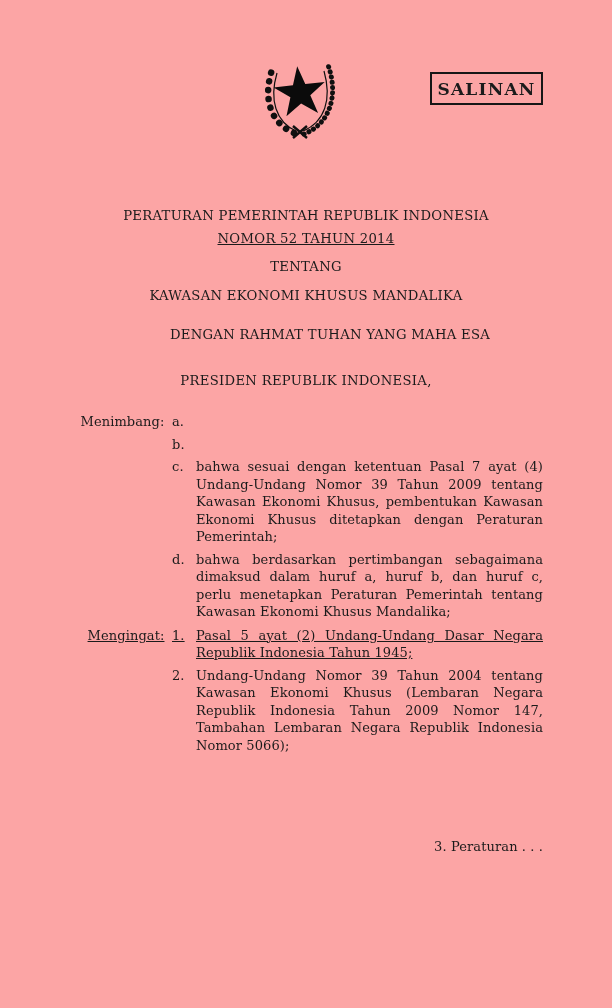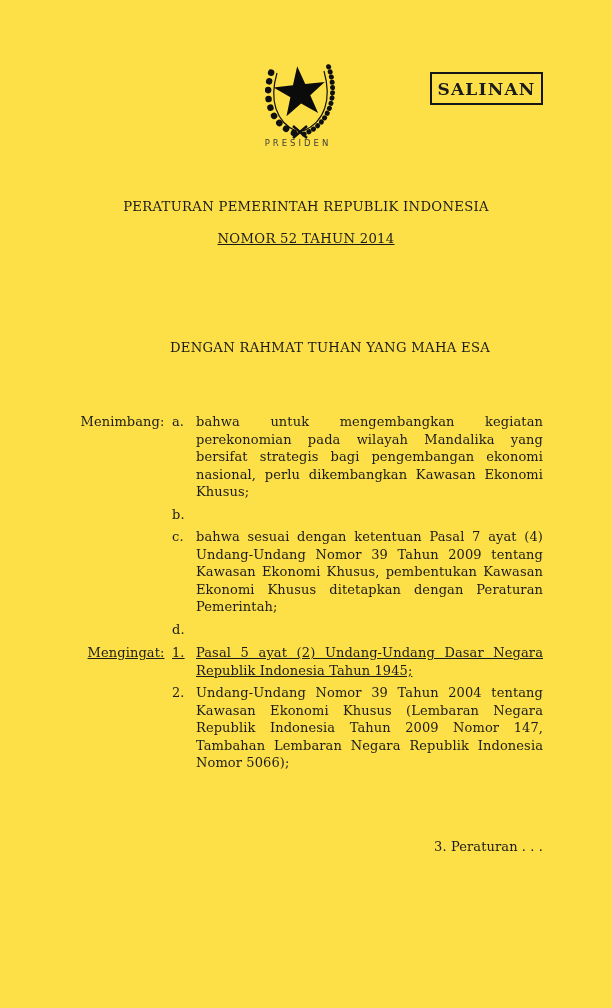--- a/index.html
+++ b/index.html
@@ -5,21 +5,21 @@
   html, body { margin: 0; padding: 0; background: #ffffff; }
   body {
     width: 612px; height: 1008px;
     font-family: "DejaVu Serif", "Liberation Serif", serif;
     color: #1b1b1b;
     -webkit-font-smoothing: antialiased;
   }
   .page {
     position: relative;
     width: 612px; height: 1008px;
-    background: #fde047;
+    background: #fca5a5;
     overflow: hidden;
   }
 
   
   .emblem {
     position: absolute;
     top: 53px; left: 254px;
     width: 88px; height: 88px;
   }
   .stamp {
@@ -47,25 +47,25 @@
 
   
   .tline {
     position: absolute; left: 0; right: 0;
     text-align: center;
     font-size: 13.2px;
     letter-spacing: 0.3px;
     line-height: 15px;
     white-space: nowrap;
   }
-  .t1 { top: 199px; }
+  .t1 { top: 208px; }
   .t2 { top: 231px; text-decoration: underline; }
   .t3 { top: 259px; }
   .t4 { top: 288px; }
-  .t5 { top: 340px; padding-left: 48px; }
+  .t5 { top: 327px; padding-left: 48px; }
   .t6 { top: 373px; }
 
   
   .body-block {
     position: absolute;
     top: 413px; left: 72px; right: 69px;
     font-size: 13px;
     line-height: 17.5px;
     letter-spacing: 0.1px;
   }
@@ -105,53 +105,55 @@
     <path d="M 49,78 C 71,69 78,46 70,18" fill="none" stroke="#101010" stroke-width="1.2"></path>
 
     <path d="M 39,73 L 53,85 M 53,73 L 39,85" stroke="#101010" stroke-width="2.4"></path>
 
     <polygon points="46,13 52.2,31.5 71.7,31.7 56,43.2 61.9,61.8 46,50.5 30.1,61.8 36,43.2 20.3,31.7 39.8,31.5" fill="#0b0b0b" transform="rotate(-6 46 40)"></polygon>
   </svg>
 
   <div class="stamp">SALINAN</div>
 
   <div class="letterhead">
-    <div>PRESIDEN</div>
   </div>
 
   <div class="tline t1">PERATURAN PEMERINTAH REPUBLIK INDONESIA</div>
   <div class="tline t2">NOMOR 52 TAHUN 2014</div>
+  <div class="tline t3">TENTANG</div>
+  <div class="tline t4">KAWASAN EKONOMI KHUSUS MANDALIKA</div>
   <div class="tline t5">DENGAN RAHMAT TUHAN YANG MAHA ESA</div>
+  <div class="tline t6">PRESIDEN REPUBLIK INDONESIA,</div>
 
   <div class="body-block">
 
     <div class="clause-row">
       <div class="clause-label">Menimbang</div>
       <div class="clause-colon">:</div>
       <div class="clause-marker">a.</div>
-      <div class="clause-text">bahwa untuk mengembangkan kegiatan perekonomian pada wilayah Mandalika yang bersifat strategis bagi pengembangan ekonomi nasional, perlu dikembangkan Kawasan Ekonomi Khusus;</div>
     </div>
 
     <div class="clause-row">
       <div class="clause-label"></div>
       <div class="clause-colon"></div>
       <div class="clause-marker">b.</div>
     </div>
 
     <div class="clause-row">
       <div class="clause-label"></div>
       <div class="clause-colon"></div>
       <div class="clause-marker">c.</div>
       <div class="clause-text">bahwa sesuai dengan ketentuan Pasal 7 ayat (4) Undang-Undang Nomor 39 Tahun 2009 tentang Kawasan Ekonomi Khusus, pembentukan Kawasan Ekonomi Khusus ditetapkan dengan Peraturan Pemerintah;</div>
     </div>
 
     <div class="clause-row">
       <div class="clause-label"></div>
       <div class="clause-colon"></div>
       <div class="clause-marker">d.</div>
+      <div class="clause-text">bahwa berdasarkan pertimbangan sebagaimana dimaksud dalam huruf a, huruf b, dan huruf c, perlu menetapkan Peraturan Pemerintah tentang Kawasan Ekonomi Khusus Mandalika;</div>
     </div>
 
     <div class="clause-row section-gap">
       <div class="clause-label">Mengingat</div>
       <div class="clause-colon">:</div>
       <div class="clause-marker">1.</div>
       <div class="clause-text">Pasal 5 ayat (2) Undang-Undang Dasar Negara Republik Indonesia Tahun 1945;</div>
     </div>
 
     <div class="clause-row">

